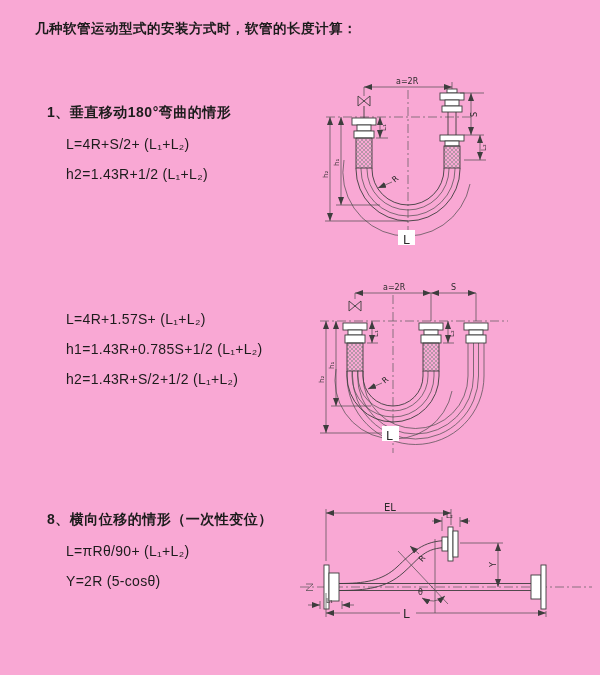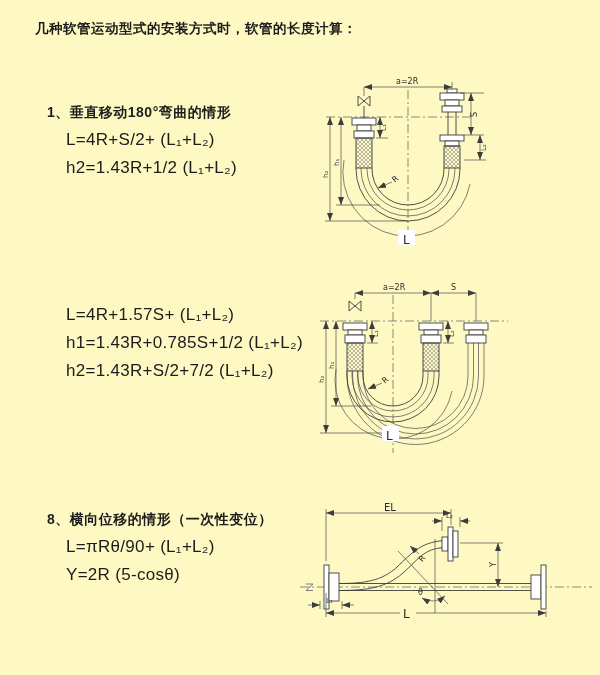--- a/index.html
+++ b/index.html
@@ -1,21 +1,21 @@
 <!DOCTYPE html>
 <html><head>
 <meta charset="utf-8">
 <style>
   html,body{margin:0;padding:0;background:#fff;}
-  .page{position:relative;width:600px;height:675px;background:#fef9c3;overflow:hidden;
+  .page{position:relative;width:600px;height:675px;background:#f9a8d4;overflow:hidden;
         font-family:"Liberation Sans","DejaVu Sans",sans-serif;color:#1c1c1c;}
   .doc-title{position:absolute;left:35px;top:20px;font-size:13.5px;font-weight:bold;letter-spacing:0.5px;}
   .sec-text{position:absolute;left:47px;width:290px;}
   .sec-text .heading{font-size:14px;font-weight:bold;letter-spacing:0.5px;}
-  .sec-text .formula{font-size:17px;margin-top:8px;padding-left:19px;letter-spacing:0.3px;}
+  .sec-text .formula{font-size:14px;margin-top:14px;padding-left:19px;letter-spacing:0.3px;}
   #txt1{top:104px;}
   #txt2{top:297px;}
   #txt3{top:511px;}
   svg.diag{position:absolute;}
   #diag1{left:320px;top:74px;}
   #diag2{left:316px;top:281px;}
   #diag3{left:296px;top:501px;}
   svg .ln{stroke:#3d3d3d;stroke-width:0.9;fill:none;}
   svg .thin{stroke:#4a4a4a;stroke-width:0.7;fill:none;}
   svg .cl{stroke:#5a5a5a;stroke-width:0.7;fill:none;stroke-dasharray:9 3 2 3;}
@@ -36,21 +36,21 @@
 
   <div class="sec-text" id="txt1">
     <div class="heading">1、垂直移动180°弯曲的情形</div>
     <div class="formula">L=4R+S/2+ (L₁+L₂)</div>
     <div class="formula">h2=1.43R+1/2 (L₁+L₂)</div>
   </div>
 
   <div class="sec-text" id="txt2">
     <div class="formula">L=4R+1.57S+ (L₁+L₂)</div>
     <div class="formula">h1=1.43R+0.785S+1/2 (L₁+L₂)</div>
-    <div class="formula">h2=1.43R+S/2+7/2 (L₁+L₂)</div>
+    <div class="formula">h2=1.43R+S/2+1/2 (L₁+L₂)</div>
   </div>
 
   <div class="sec-text" id="txt3">
     <div class="heading">8、横向位移的情形（一次性变位）</div>
     <div class="formula">L=πRθ/90+ (L₁+L₂)</div>
     <div class="formula">Y=2R (5-cosθ)</div>
   </div>
 
   <svg id="diag1" class="diag" width="178" height="184" viewBox="0 0 178 184">
     <defs>

